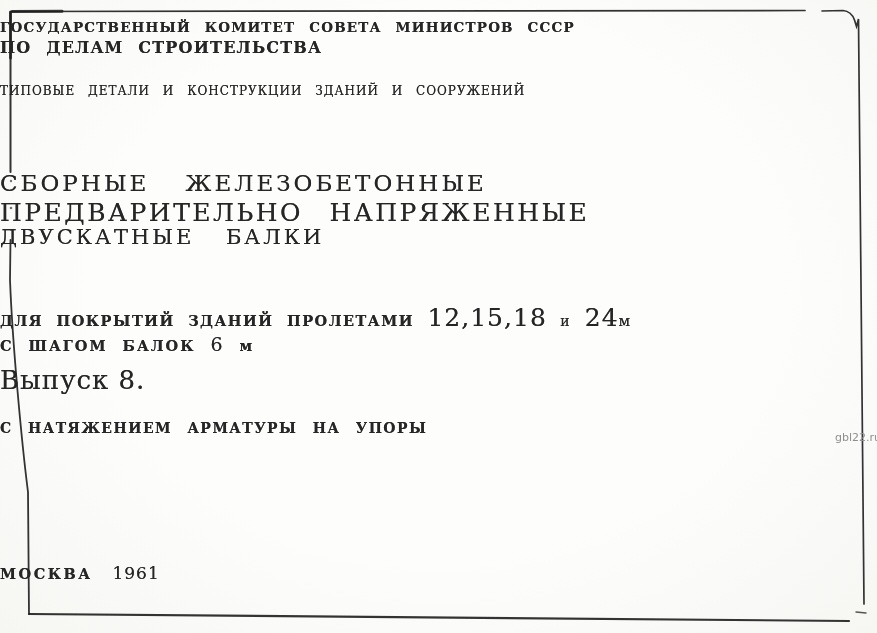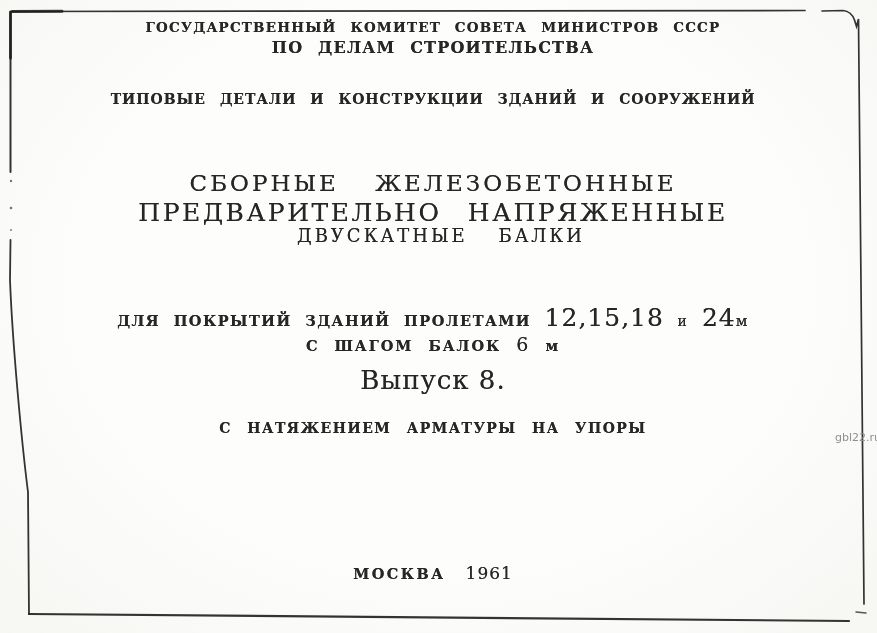--- a/index.html
+++ b/index.html
@@ -9,33 +9,33 @@
   .page {
     position:relative; width:877px; height:633px;
     background:radial-gradient(ellipse at 50% 45%, #fdfdfc 55%, #f6f6f3 100%);
     overflow:hidden; color:#262626;
   }
 
   .border-svg { position:absolute; left:0; top:0; width:877px; height:633px; }
 
   .content {
     position:absolute; left:0; top:0; width:866px; height:546px;
-    text-align:center; text-shadow:0 0 0.6px rgba(38,38,38,0.75);
+    text-shadow:0 0 0.6px rgba(38,38,38,0.75);
   }
   .line { position:absolute; width:100%; white-space:nowrap; }
 
   .org1   { top:19px;  font-size:13.5px; font-weight:bold; letter-spacing:1.2px; word-spacing:8px; }
   .org2   { top:38px;  font-size:16px; font-weight:bold; letter-spacing:1.2px; word-spacing:8px; }
-  .catalog{ top:91px;  font-size:14px;   font-weight:bold; letter-spacing:1px;   word-spacing:8px; }
+  .catalog{ top:84px;  font-size:12px;   font-weight:normal; letter-spacing:1px;   word-spacing:8px; }
 
   .series { top:122px; font-size:24px; font-weight:bold; letter-spacing:2px; word-spacing:16px; }
 
   .title1 { top:170px; font-size:23px; letter-spacing:3px;   word-spacing:26px; font-weight:500; }
   .title2 { top:198px; font-size:25px; letter-spacing:2.5px; word-spacing:16px; font-weight:500; }
-  .title3 { top:225px; font-size:18px; letter-spacing:3px;   word-spacing:22px; font-weight:500;margin-left:8px; }
+  .title3 { top:225px; font-size:21px; letter-spacing:3px;   word-spacing:22px; font-weight:500; }
 
   .app1 { top:303px; font-size:14.5px; font-weight:bold; letter-spacing:1.5px; word-spacing:7px; }
   .app1 .big { font-size:25px; font-weight:normal; letter-spacing:1px;margin-top:22px; }
   .app1 .conj { font-size:14px; font-weight:normal; }
   .app1 .unit { font-size:15px; font-weight:normal; }
   .app2 { top:333px; font-size:14.5px; font-weight:bold; letter-spacing:2px; word-spacing:8px; }
   .app2 .big { font-size:19px; font-weight:normal; }
   .app2 .unit { font-size:14.5px; }
 
   .issue  { top:365px; font-size:26px; letter-spacing:1px; font-weight:500; }

